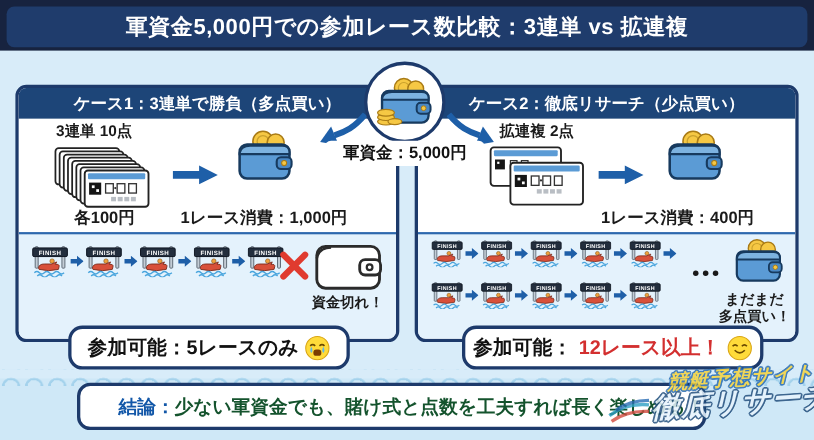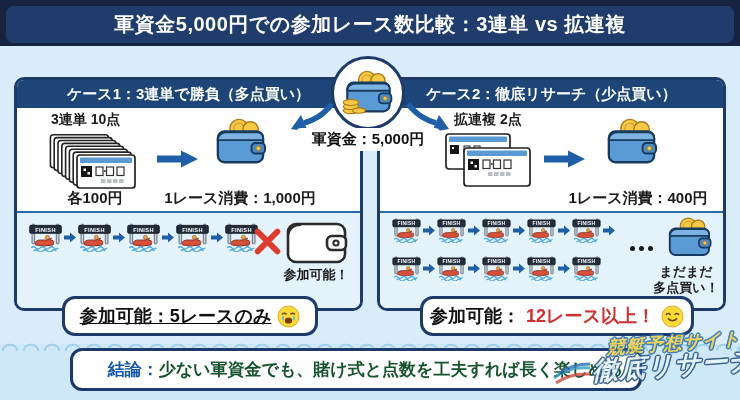--- a/index.html
+++ b/index.html
@@ -47,21 +47,21 @@
     font-size:15px;font-weight:800;color:#111;white-space:nowrap;
   }
   .curve-arrow{position:absolute;z-index:4;}
   
   .result-box{
     position:absolute;top:296px;height:40px;background:#fff;border:3px solid var(--navy,#1d3a6b);
     border-radius:13px;display:flex;align-items:center;justify-content:center;gap:6px;z-index:6;
   }
   .result-box .t{font-size:18px;font-weight:800;color:#111;white-space:nowrap;}
   .result-box .hl{color:var(--result_red,#d32f2f);}
-  .rb-left{left:62px;width:256px;text-decoration:underline;} .rb-right{left:420px;width:274px;}
+  .rb-left{left:62px;width:256px;} .rb-right{left:420px;width:274px;}
   .conclusion{
     position:absolute;left:70px;top:348px;width:572px;height:43px;background:#fff;
     border:3px solid var(--navy,#1d3a6b);border-radius:12px;z-index:6;
     display:flex;align-items:center;justify-content:center;white-space:nowrap;
   }
   .conclusion .p{color:var(--conclusion_blue,#1257a8);font-size:17px;font-weight:800;margin-left:36px;}
   .conclusion .b{color:#14532d;font-size:17px;font-weight:800;}
   
   .dots{position:absolute;display:flex;gap:4px;align-items:center;}
   .dots i{width:5px;height:5px;border-radius:50%;background:#1a1a1a;}
@@ -210,21 +210,21 @@
           </svg>
         </div>
       <span class="icon" style="position:absolute;left:268px;top:5px;">
           <svg width="64" height="48" viewBox="0 0 64 48">
       <rect x="3" y="6" width="57" height="38" rx="8" fill="#fff" stroke="#2b2b2b" stroke-width="2.6"></rect>
       <path d="M3 17 q2 -10 13 -10" fill="none" stroke="#2b2b2b" stroke-width="2.2"></path>
       <rect x="42" y="18" width="19" height="14" rx="5" fill="#fff" stroke="#2b2b2b" stroke-width="2.6"></rect>
       <circle cx="51" cy="25" r="2.6" fill="none" stroke="#2b2b2b" stroke-width="2"></circle>
           </svg>
         </span>
-      <div class="lbl c" style="left:252px;top:53px;width:94px;font-size:13px;">参加可能！</div>
+      <div class="lbl c" style="left:252px;top:53px;width:94px;font-size:13px;">資金切れ！</div>
     </div>
   </div>
 
   <div class="panel panel-right">
     <div class="panel-header">
       <span>ケース2：徹底リサーチ（少点買い）</span>
     </div>
     <div class="panel-body">
       <div class="lbl" style="left:74px;top:3px;font-size:14px;">拡連複 2点</div>
       <span class="icon" style="position:absolute;left:58px;top:22px;">
@@ -259,21 +259,21 @@
           <svg width="58" height="53" viewBox="0 0 60 55">
             <circle cx="29" cy="13" r="9.5" fill="#f6c844" stroke="#a97b16" stroke-width="1.5"></circle>
         <circle cx="29" cy="13" r="5.5" fill="none" stroke="#caa12c" stroke-width="1.2"></circle>
         <circle cx="41" cy="14" r="8" fill="#f6c844" stroke="#a97b16" stroke-width="1.5"></circle>
             <rect x="7" y="16" width="47" height="32" rx="7" fill="#5b9bd5" stroke="#173a5e" stroke-width="2.4"></rect>
         <path d="M7 24 q1 -7 10 -7 h30 q7 0 7 6 v2 H7 z" fill="#7db3e0" stroke="#173a5e" stroke-width="2"></path>
         <rect x="42" y="28" width="14" height="11" rx="4" fill="#4a88c4" stroke="#173a5e" stroke-width="2"></rect>
         <circle cx="49" cy="33.5" r="2.4" fill="#f6c844" stroke="#a97b16" stroke-width="1"></circle>
           </svg>
         </span>
-      <div class="lbl c" style="left:160px;top:81px;width:196px;font-size:15px;">1レース消費：400円</div>
+      <div class="lbl c" style="left:138px;top:81px;width:196px;font-size:15px;">1レース消費：400円</div>
     </div>
     <div class="race-section">
       <div class="race-row" style="left:12px;top:4px;">
           <svg width="29" height="26" viewBox="0 0 44 40">
     <rect x="4" y="3" width="3.6" height="26" rx="1" fill="#c3cdd6" stroke="#5f6b77" stroke-width="1.2"></rect>
     <rect x="36.4" y="3" width="3.6" height="26" rx="1" fill="#c3cdd6" stroke="#5f6b77" stroke-width="1.2"></rect>
     <rect x="1" y="4.5" width="42" height="10.5" rx="1.5" fill="#232e3d" stroke="#0e1520" stroke-width="1.2"></rect>
     <text x="22" y="12.8" text-anchor="middle" font-family="Liberation Sans,sans-serif" font-size="7.5" font-weight="bold" fill="#ffffff" letter-spacing="0.5">FINISH</text>
     <circle cx="24.5" cy="20.5" r="2.7" fill="#f0a13e" stroke="#8a5a1a" stroke-width="0.8"></circle>
     <path d="M8 29 q0.5 -5 7 -5 h9 l6 -2.5 -1.5 3 q5 -0.5 4.5 2.5 l-0.8 3.5 q-12 3.2 -23.5 0 z" fill="#d8503a" stroke="#7c2b1c" stroke-width="1.1"></path>

